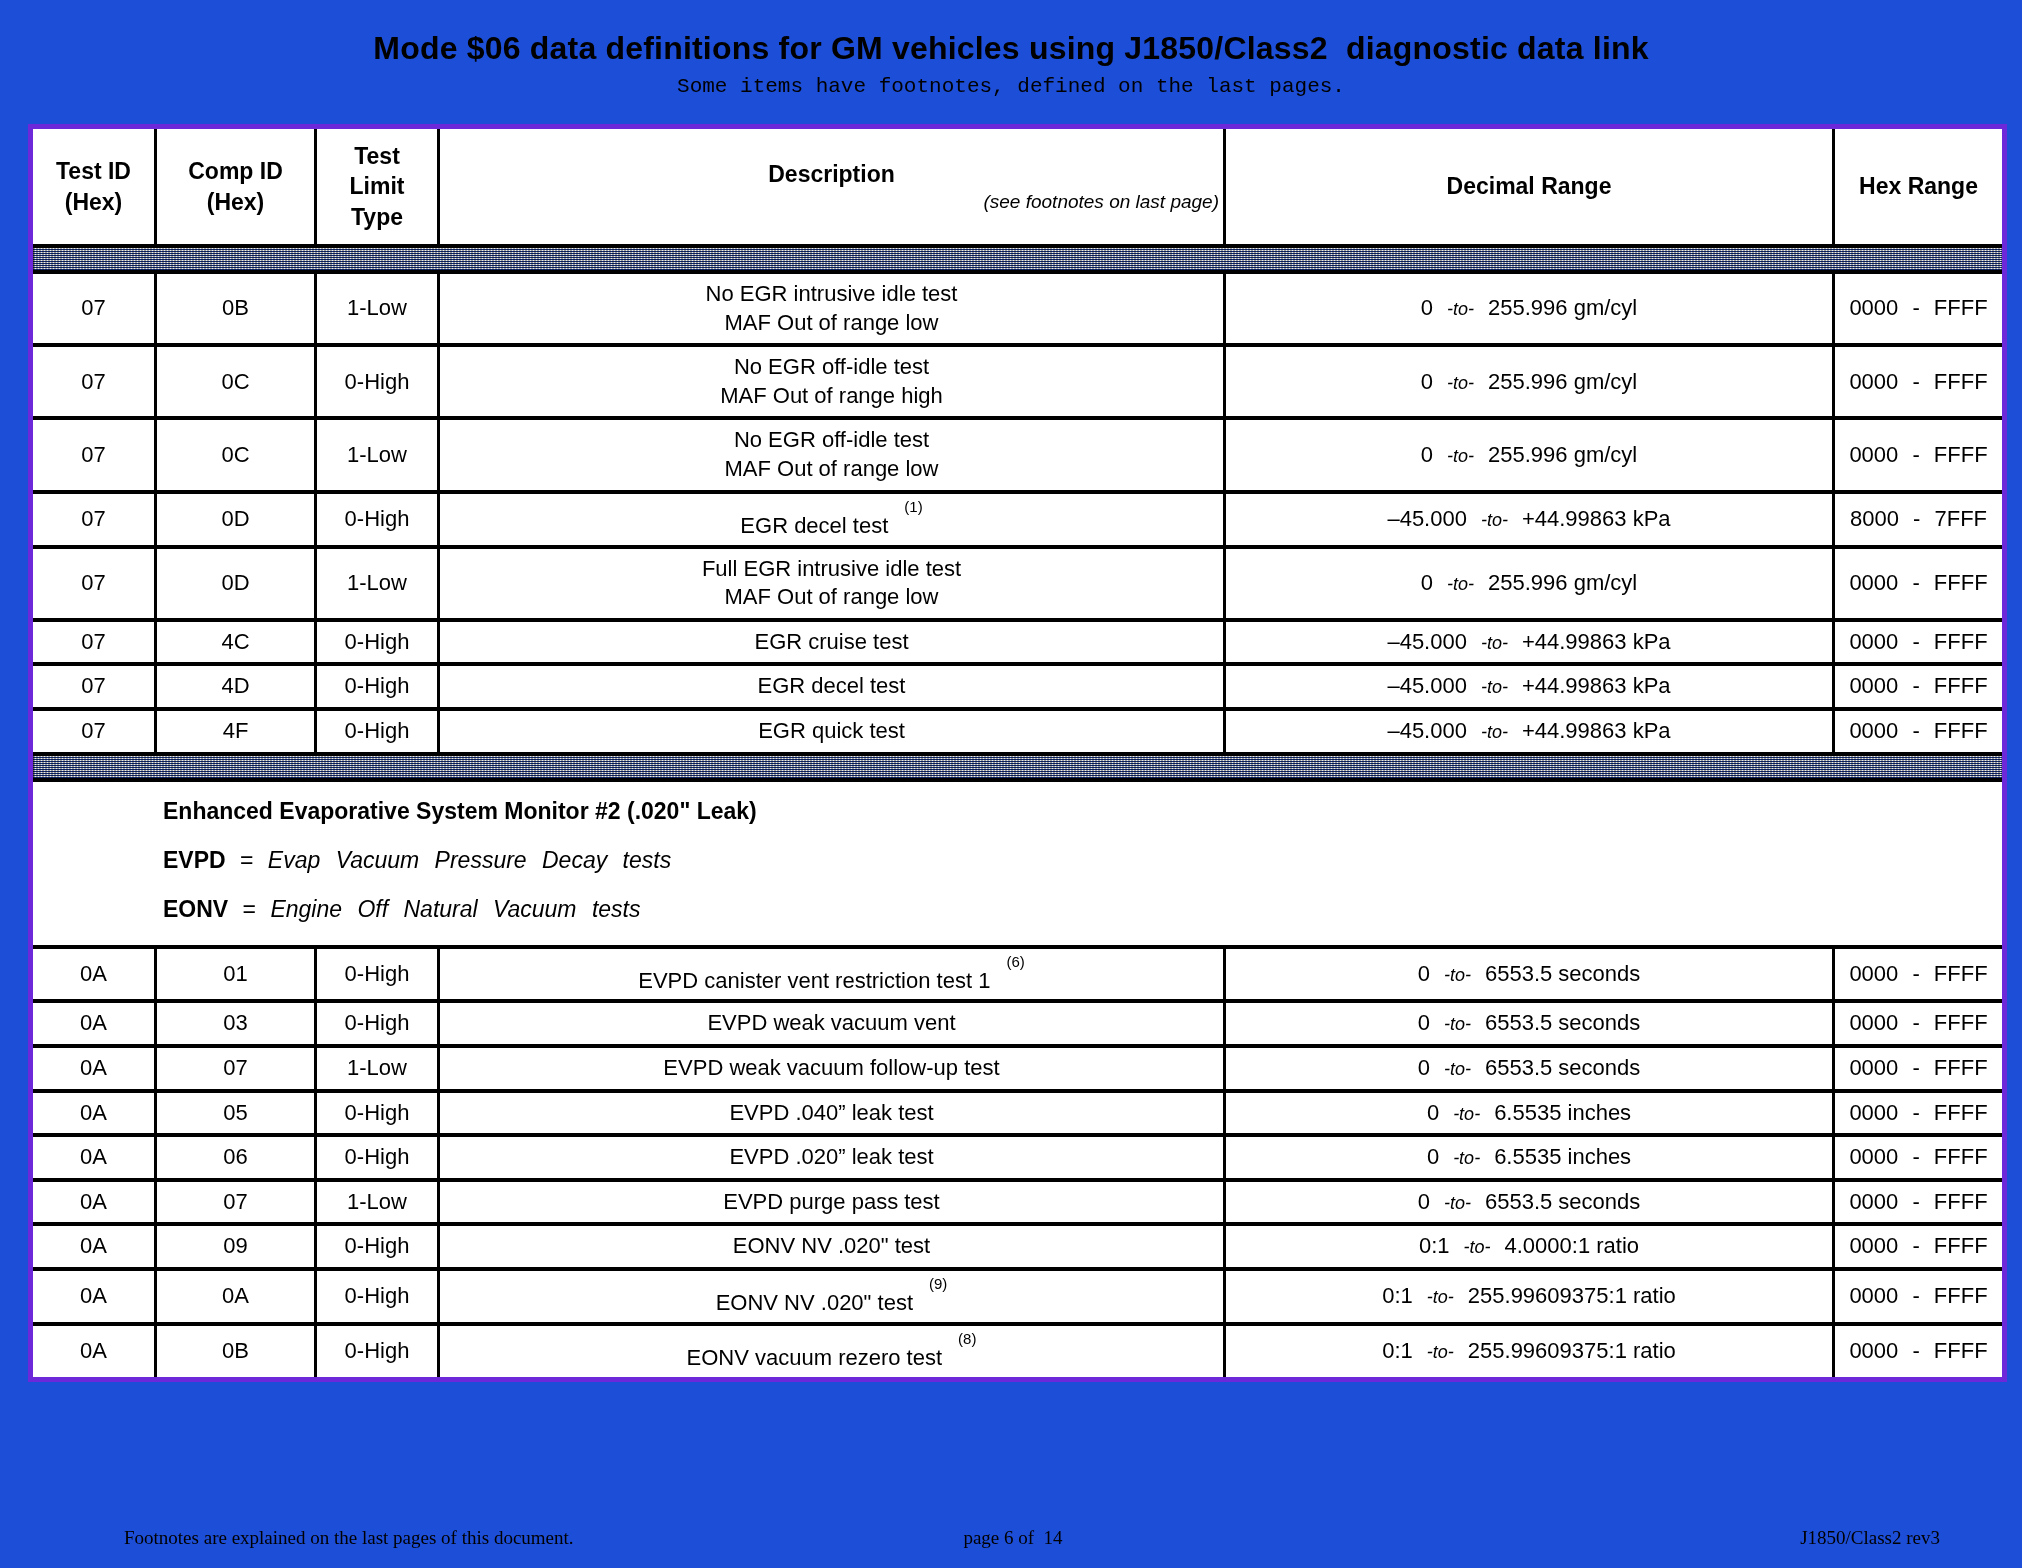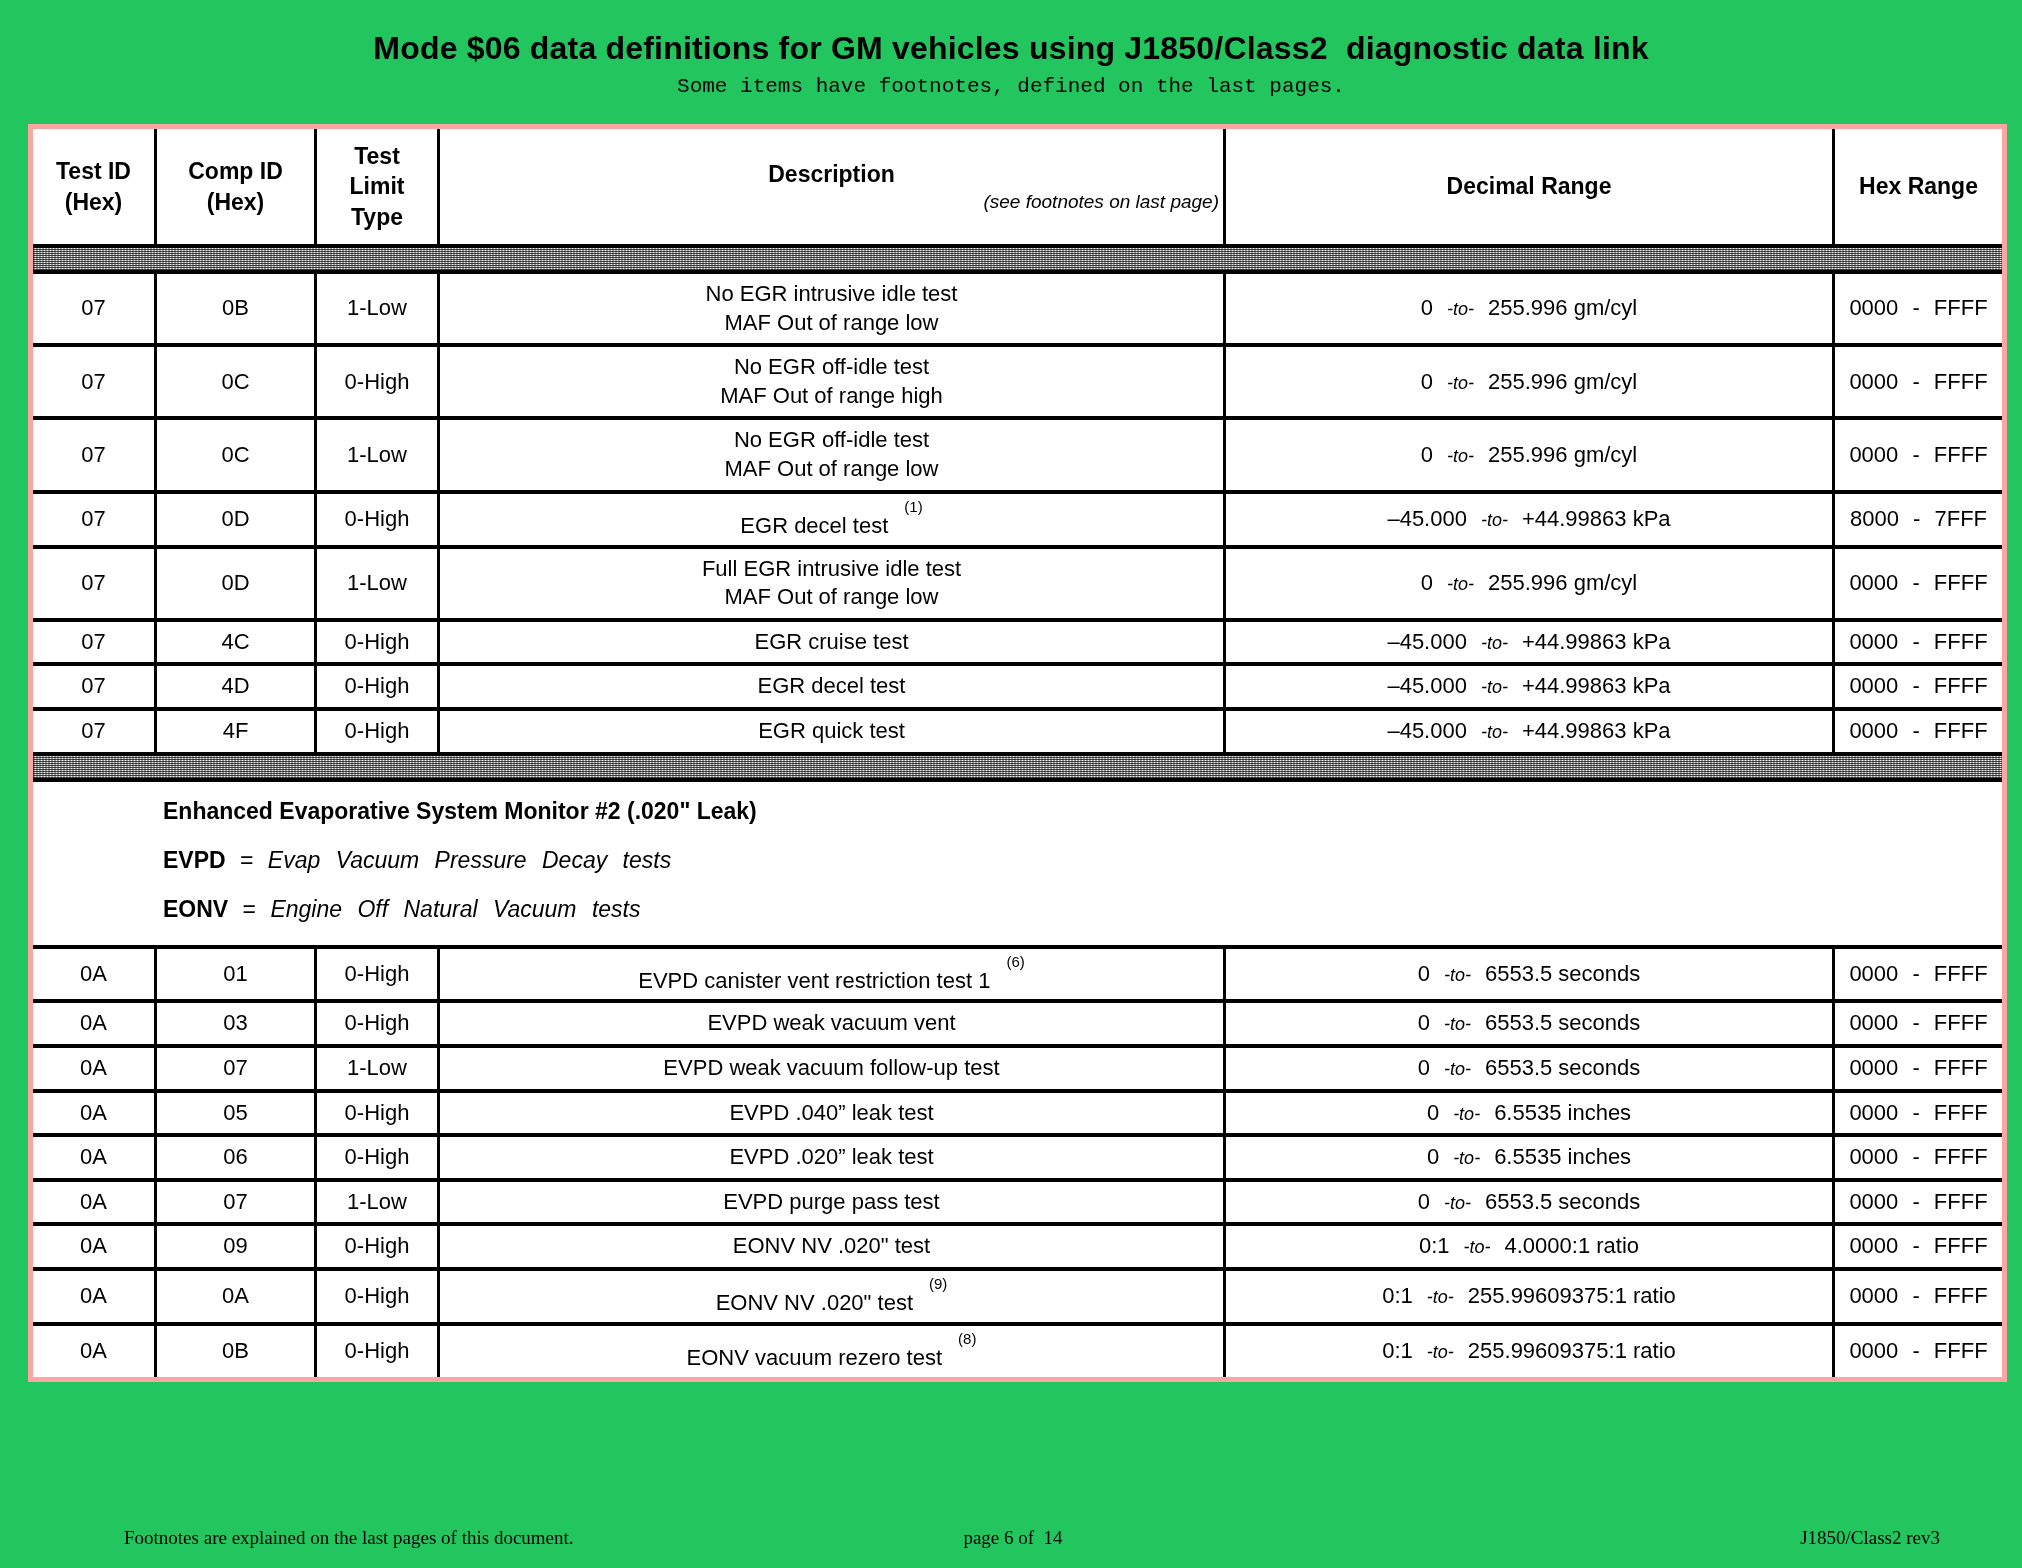--- a/index.html
+++ b/index.html
@@ -1,32 +1,32 @@
 <!DOCTYPE html>
 <html><head>
 <meta charset="utf-8">
 <style>
   * { margin:0; padding:0; box-sizing:border-box; }
   html,body { background:#888; }
   .page {
-    position:relative; width:2022px; height:1568px; background:#22c55e;
+    position:relative; width:2022px; height:1568px; background:#1d4ed8;
     font-family:"Liberation Sans", sans-serif; color:#000; overflow:hidden;
   }
   .title {
     text-align:center; padding-top:30px; font-size:32px; font-weight:bold;
     letter-spacing:0.2px; white-space:pre;
   }
   .subtitle {
     text-align:center; margin-top:8px; font-size:21px;
     font-family:Liberation Mono, monospace;
   }
   table.doc {
     border-collapse:collapse; table-layout:fixed;
     margin:26px 0 0 28px; width:1974px;
-    border:5px solid #fca5a5;
+    border:5px solid #6d28d9;
   }
   col.c1{width:125px} col.c2{width:160px} col.c3{width:123px}
   col.c4{width:786px} col.c5{width:609px} col.c6{width:171px}
   th, td { border:3px solid #000; border-top-width:4px; border-bottom-width:4px; }
   th {
     font-size:23px; font-weight:bold; text-align:center; vertical-align:middle;
     padding:12px 4px; line-height:1.32; background:#fff;
   }
   th .hnote { font-size:19px; font-weight:normal; font-style:italic;text-align:right; }
   tr.hatch td {

